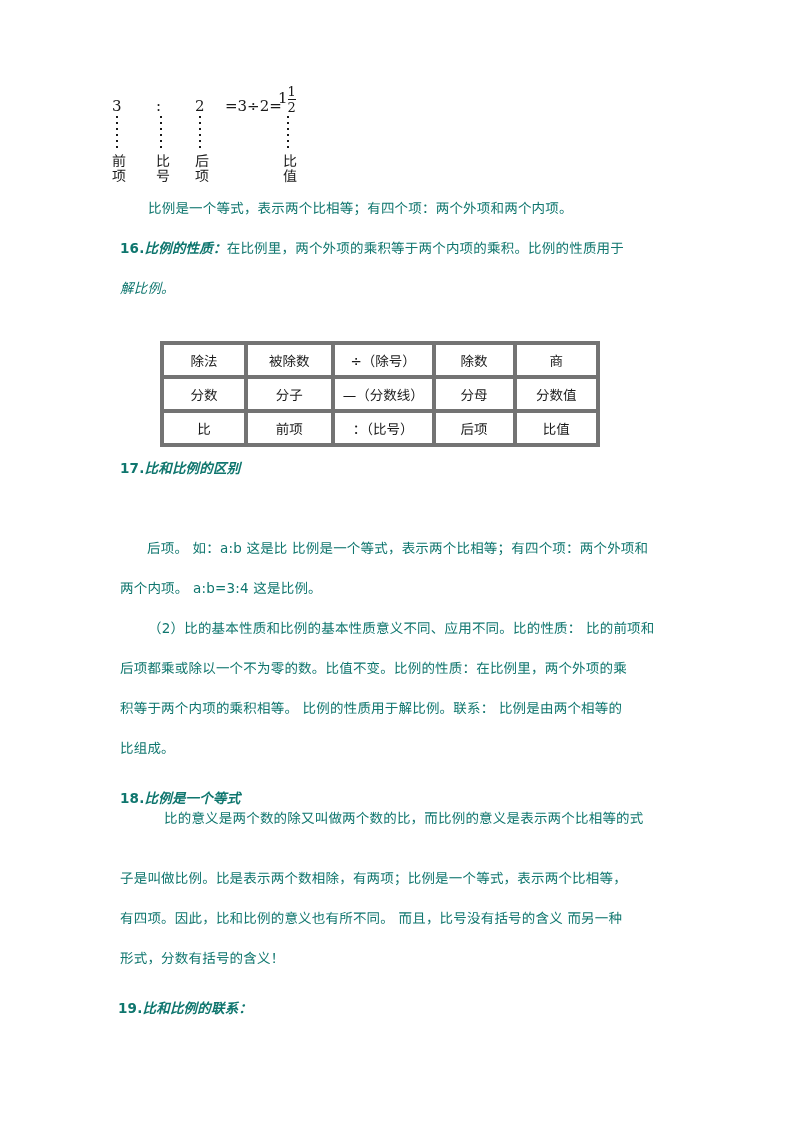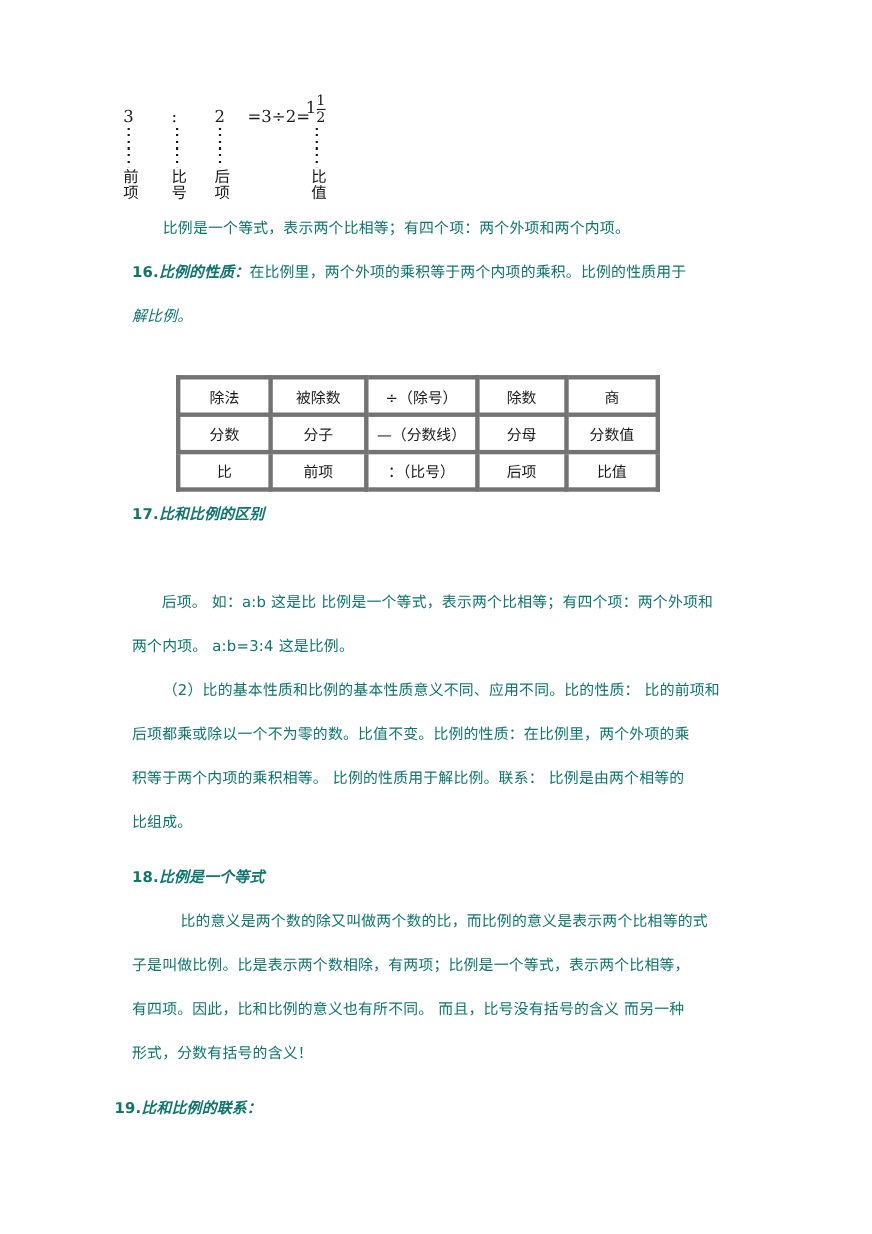--- a/index.html
+++ b/index.html
@@ -218,22 +218,22 @@
 
   <div class="para body indent1" style="left:120px; top:608px;">（2）比的基本性质和比例的基本性质意义不同、应用不同。比的性质：  比的前项和</div>
   <div class="para body" style="left:120px; top:648px;">后项都乘或除以一个不为零的数。比值不变。比例的性质：在比例里，两个外项的乘</div>
   <div class="para body" style="left:120px; top:688px;">积等于两个内项的乘积相等。  比例的性质用于解比例。联系：  比例是由两个相等的</div>
   <div class="para body" style="left:120px; top:728px;">比组成。</div>
 
   <div class="para body" style="left:120px; top:778px;">
     <span class="heading-num">18.</span><span class="bold">比例是一个等式</span>
   </div>
 
-  <div class="para body indent2" style="left:120px; top:818px;">比的意义是两个数的除又叫做两个数的比，而比例的意义是表示两个比相等的式</div>
+  <div class="para body indent2" style="left:120px; top:798px;">比的意义是两个数的除又叫做两个数的比，而比例的意义是表示两个比相等的式</div>
   <div class="para body" style="left:120px; top:858px;">子是叫做比例。比是表示两个数相除，有两项；比例是一个等式，表示两个比相等，</div>
   <div class="para body" style="left:120px; top:898px;">有四项。因此，比和比例的意义也有所不同。  而且，比号没有括号的含义  而另一种</div>
   <div class="para body" style="left:120px; top:938px;">形式，分数有括号的含义！</div>
 
-  <div class="para body" style="left:104px; top:988px;">
+  <div class="para body" style="left:118px; top:988px;">
     <span class="heading-num">19.</span><span class="bold">比和比例的联系：</span>
   </div>
 
 </div>
 
 </body></html>

